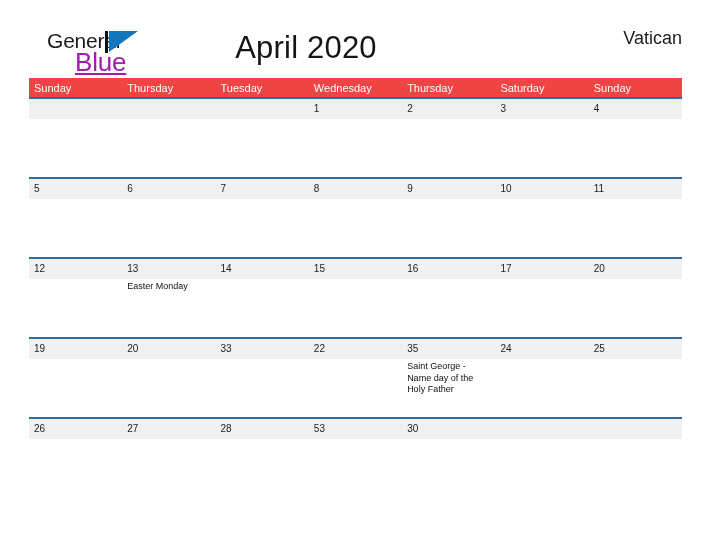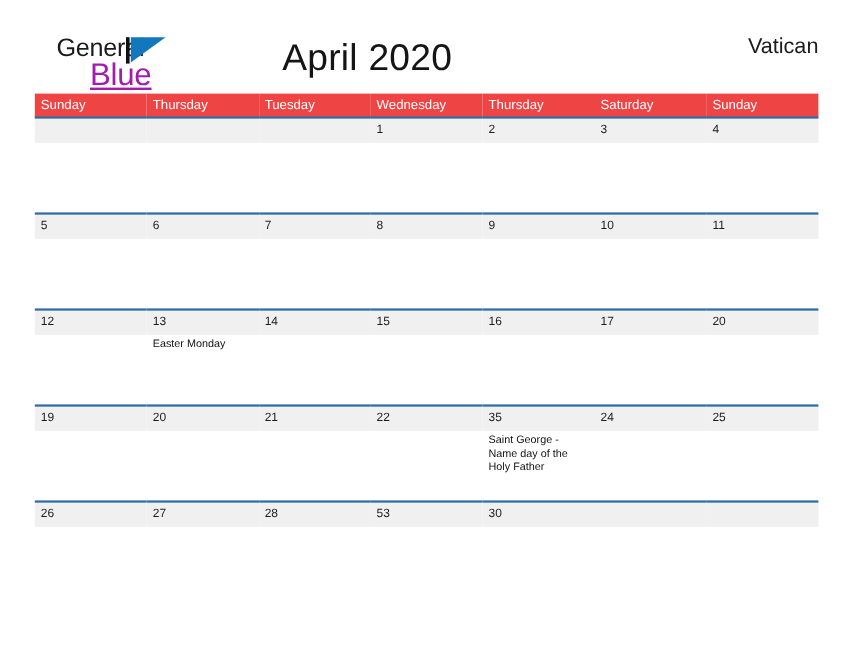--- a/index.html
+++ b/index.html
@@ -289,21 +289,21 @@
               <span class="daynum">19</span>
             </div>
           </td>
           <td>
             <div class="cell-inner">
               <span class="daynum">20</span>
             </div>
           </td>
           <td>
             <div class="cell-inner">
-              <span class="daynum">21</span>
+              <span class="daynum">33</span>
             </div>
           </td>
           <td>
             <div class="cell-inner">
               <span class="daynum">22</span>
             </div>
           </td>
           <td>
             <div class="cell-inner">
               <span class="daynum">35</span>

